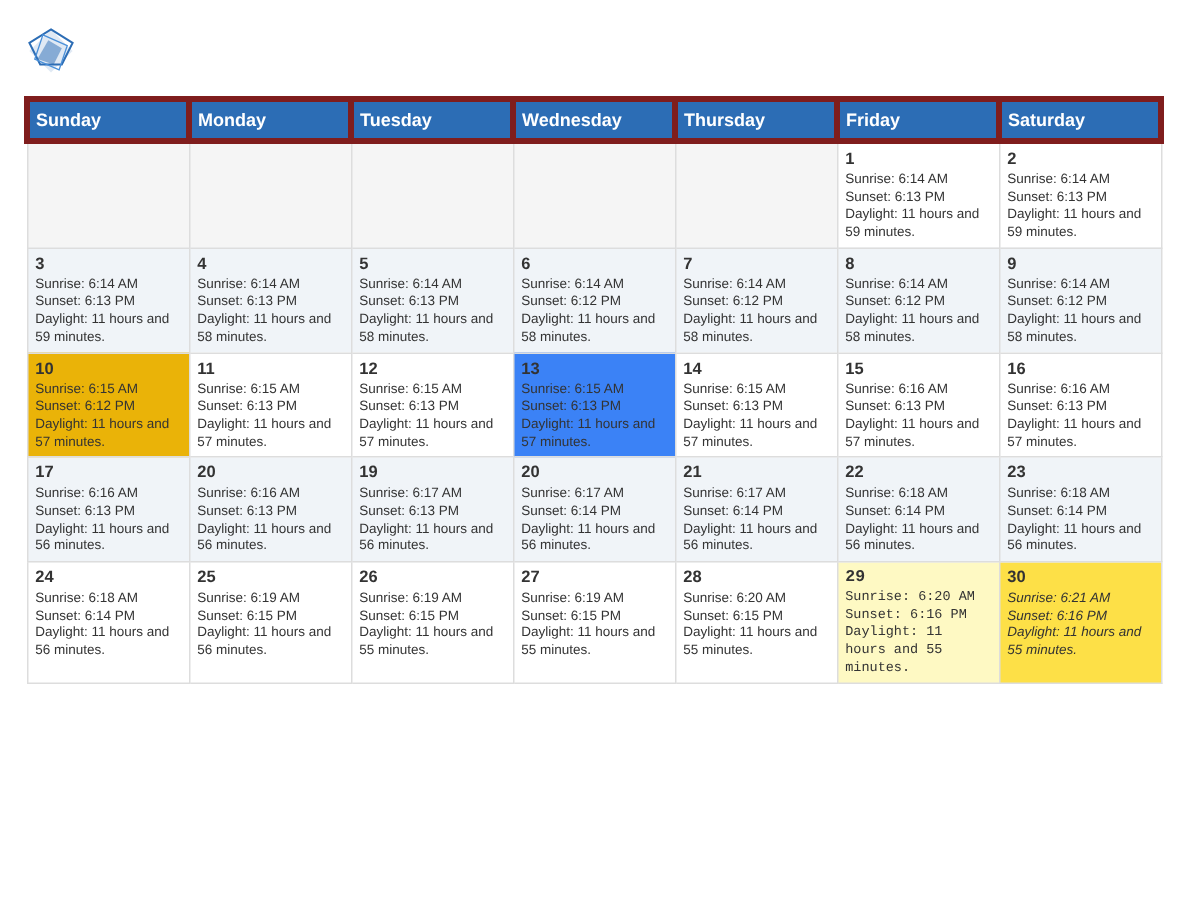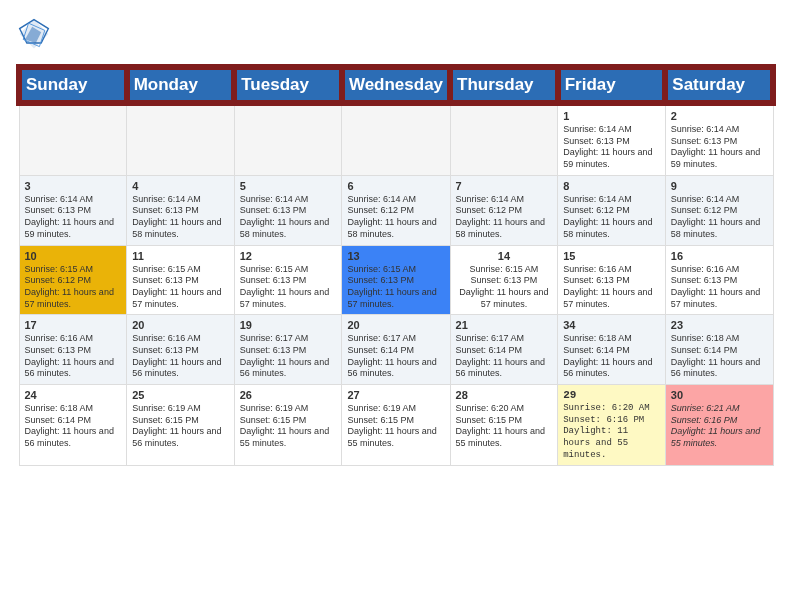--- a/index.html
+++ b/index.html
@@ -41,23 +41,23 @@
     .calendar {
       width: 100%;
       border-collapse: collapse;
       font-size: 10px;
     }
     .calendar th {
       background: #2c6db5;
       color: #fff;
       padding: 5px 4px;
       text-align: left;
-      font-size: 17px;
+      font-size: 12px;
       font-weight: bold;
-      border: 6px solid #7f1d1d;
+      border: 4px solid #7f1d1d;
     }
     .calendar td {
       border: 1px solid #ddd;
       vertical-align: top;
       padding: 4px 5px;
       min-height: 70px;
       width: calc(100% / 7);
       background: #fff;
     }
     .calendar td.empty {
@@ -196,21 +196,21 @@
           <div class="day-info" style="white-space: pre-line;">Sunrise: 6:15 AM
 Sunset: 6:13 PM
 Daylight: 11 hours and 57 minutes.</div>
         </td>
         <td style="background: #3b82f6;">
           <div class="day-num">13</div>
           <div class="day-info" style="white-space: pre-line;">Sunrise: 6:15 AM
 Sunset: 6:13 PM
 Daylight: 11 hours and 57 minutes.</div>
         </td>
-        <td style="background: rgb(255, 255, 255); text-align: center;">
+        <td style="background: rgb(255, 255, 255);">
           <div class="day-num">14</div>
           <div class="day-info" style="white-space: pre-line;">Sunrise: 6:15 AM
 Sunset: 6:13 PM
 Daylight: 11 hours and 57 minutes.</div>
         </td>
         <td style="background: rgb(255, 255, 255);">
           <div class="day-num">15</div>
           <div class="day-info" style="white-space: pre-line;">Sunrise: 6:16 AM
 Sunset: 6:13 PM
 Daylight: 11 hours and 57 minutes.</div>
@@ -247,21 +247,21 @@
 Sunset: 6:14 PM
 Daylight: 11 hours and 56 minutes.</div>
         </td>
         <td style="background: rgb(240, 244, 248);">
           <div class="day-num">21</div>
           <div class="day-info" style="white-space: pre-line;">Sunrise: 6:17 AM
 Sunset: 6:14 PM
 Daylight: 11 hours and 56 minutes.</div>
         </td>
         <td style="background: rgb(240, 244, 248);">
-          <div class="day-num">34</div>
+          <div class="day-num">22</div>
           <div class="day-info" style="white-space: pre-line;">Sunrise: 6:18 AM
 Sunset: 6:14 PM
 Daylight: 11 hours and 56 minutes.</div>
         </td>
         <td style="background: rgb(240, 244, 248);">
           <div class="day-num">23</div>
           <div class="day-info" style="white-space: pre-line;">Sunrise: 6:18 AM
 Sunset: 6:14 PM
 Daylight: 11 hours and 56 minutes.</div>
         </td>
@@ -296,21 +296,21 @@
           <div class="day-info" style="white-space: pre-line;">Sunrise: 6:20 AM
 Sunset: 6:15 PM
 Daylight: 11 hours and 55 minutes.</div>
         </td>
         <td style="background: #fef9c3; font-family: Liberation Mono, monospace;">
           <div class="day-num">29</div>
           <div class="day-info" style="white-space: pre-line;">Sunrise: 6:20 AM
 Sunset: 6:16 PM
 Daylight: 11 hours and 55 minutes.</div>
         </td>
-        <td style="background: #fca5a5;">
+        <td style="background: #fde047;">
           <div class="day-num">30</div>
           <div class="day-info" style="white-space: pre-line; font-style: italic;">Sunrise: 6:21 AM
 Sunset: 6:16 PM
 Daylight: 11 hours and 55 minutes.</div>
         </td>
       </tr>
     </tbody>
 </table>
 
 </body></html>

